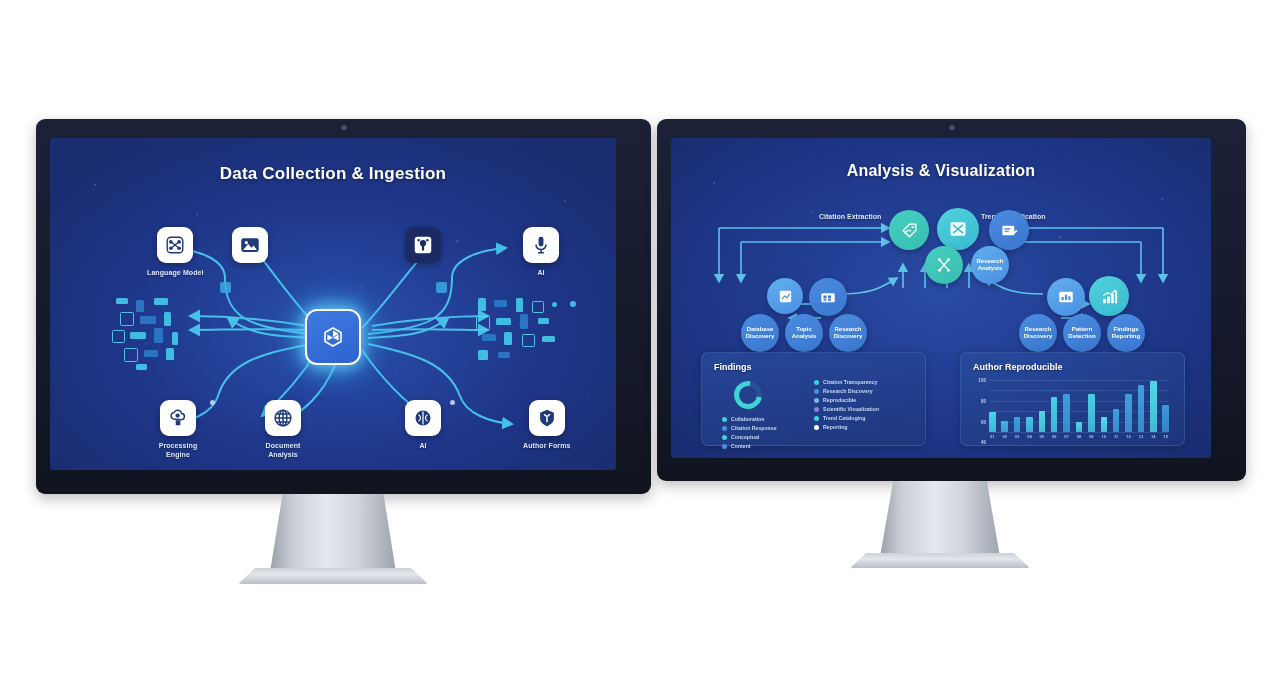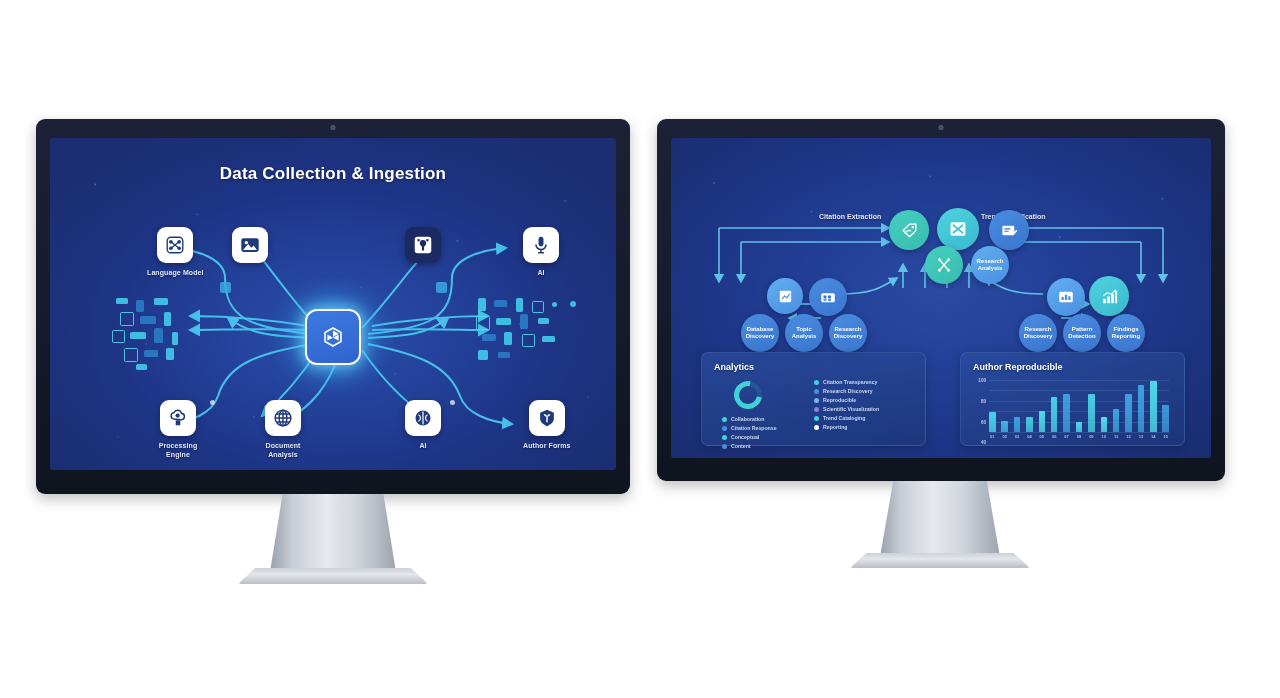--- a/index.html
+++ b/index.html
@@ -4,21 +4,21 @@
 <style>
   html,body{margin:0;padding:0;}
   body{
     width:1280px;height:698px;background:#ffffff;overflow:hidden;
     font-family:"Liberation Sans","DejaVu Sans",sans-serif;
     position:relative;
   }
   .stage{position:absolute;inset:0;}
 
   
-  .monitor{position:absolute;}
+  .monitor{position:absolute;padding-left:21px;}
   .bezel{
     position:absolute;left:0;top:0;width:100%;height:100%;
     background:linear-gradient(180deg,#1c2137 0%,#151a2c 55%,#10141f 100%);
     border-radius:9px;
     box-shadow:0 5px 14px rgba(0,0,0,.25);
   }
   .camera{
     position:absolute;top:6px;left:50%;transform:translateX(-50%);
     width:5px;height:5px;border-radius:50%;
     background:#3c4566;box-shadow:0 0 2px #6a7399 inset;
@@ -378,20 +378,21 @@
   <div class="base" style="left:238px;top:568px;width:190px;height:16px;
               clip-path:polygon(9% 0,91% 0,100% 100%,0 100%);"></div>
 
   <div class="monitor" style="left:657px;top:119px;width:568px;height:362px;">
     <div class="bezel"></div>
     <div class="camera"></div>
 
     <div class="screen right" style="left:14px;top:19px;width:540px;height:320px;">
       <div class="starfield"></div>
 
+      <div class="screen-title" style="top:24px;font-size:16px;">Analysis &amp; Visualization</div>
 
       <svg class="wires" viewBox="0 0 540 320">
         <defs>
           <marker id="ah2" markerWidth="7" markerHeight="7" refX="5" refY="3.2" orient="auto">
             <path d="M0,0 L6,3.2 L0,6.4 Z" fill="#63c9ee"></path>
           </marker>
         </defs>
         <g fill="none" stroke="#63c9ee" stroke-width="1.6" marker-end="url(#ah2)" opacity=".95">
           <path d="M48,90 L218,90"></path>
           <path d="M48,90 L48,144"></path>
@@ -512,21 +513,21 @@
         <span style="filter:blur(.3px);">Research Discovery</span>
       </div>
       <div class="circ blue" style="left:392px;top:176px;width:38px;height:38px;">
         <span style="filter:blur(.3px);">Pattern Detection</span>
       </div>
       <div class="circ blue" style="left:436px;top:176px;width:38px;height:38px;">
         <span style="filter:blur(.3px);">Findings Reporting</span>
       </div>
 
       <div class="panel" style="left:30px;top:214px;width:223px;height:92px;">
-        <div class="panel-title" style="left:12px;top:9px;">Analytics</div>
+        <div class="panel-title" style="left:12px;top:9px;">Findings</div>
 
         <div style="position:absolute;left:32px;top:28px;">
           <div class="donut"></div>
         </div>
 
         <div style="position:absolute;left:20px;top:63px;">
           <div class="legend-item">
             <div class="dot" style="background:#3fd2d6;"></div>
             <span class="legend-text">Collaboration</span>
           </div>

